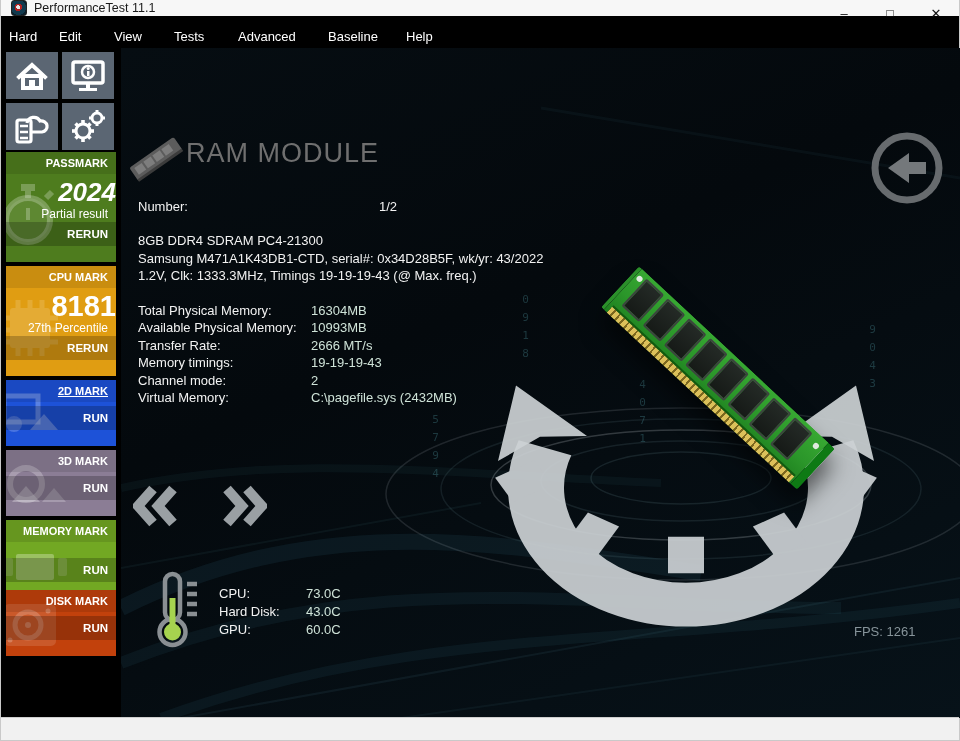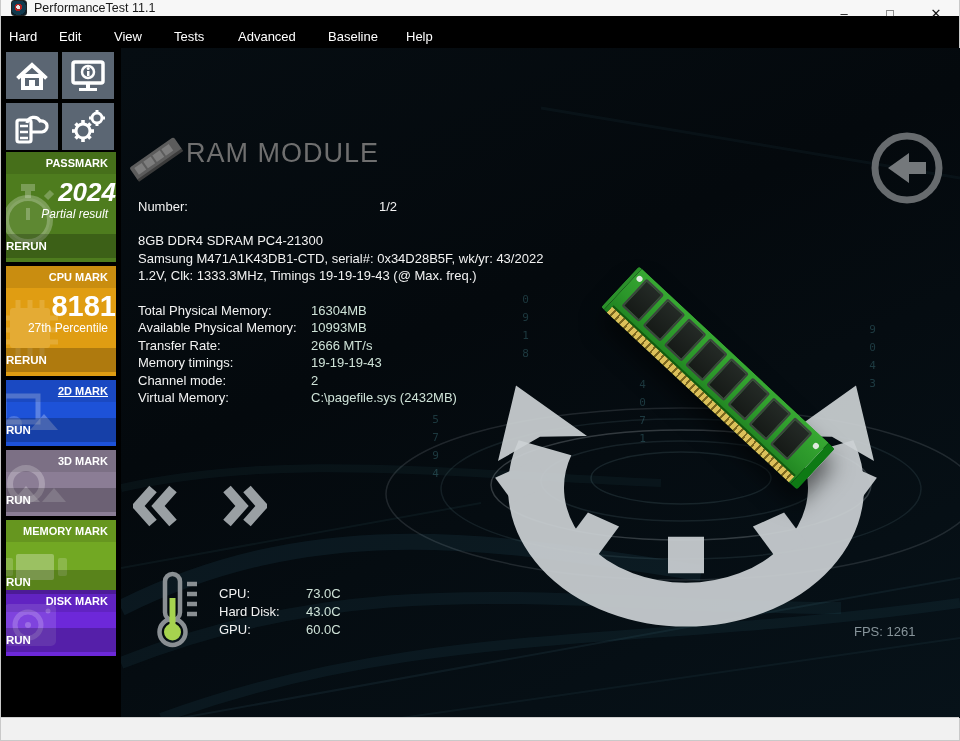--- a/index.html
+++ b/index.html
@@ -35,36 +35,36 @@
   
   .nav-tile { position:absolute; width:52px; height:47px; background:#5b6673;
               display:flex; align-items:center; justify-content:center; }
   .nav-tile svg { display:block; }
 
   
   .tile { position:absolute; left:5px; width:110px; color:#fff; overflow:hidden; }
   .tile .band-top { height:22px; line-height:22px; text-align:right; padding-right:8px;
                     font-size:11px; font-weight:bold; background:rgba(0,0,0,0.10);
                     position:relative; z-index:2; }
-  .tile .band-bot { position:absolute; bottom:4px; left:0; right:0; height:24px; line-height:24px;
-                    text-align:left; font-size:11.5px; font-weight:bold;
+  .tile .band-bot { position:absolute; bottom:16px; left:0; right:0; height:24px; line-height:24px;
+                    text-align:right; padding-right:8px; font-size:11.5px; font-weight:bold;
                     background:rgba(0,0,0,0.22); z-index:2; }
   .tile .score { text-align:right; font-size:26px; font-weight:bold;
                  font-style:italic; line-height:30px; margin-top:3px; position:relative; z-index:2; }
   .tile .score.plain { font-style:normal; font-size:29px; }
   .tile .subtitle { text-align:right; padding-right:8px; font-size:12px; line-height:14px;
                     position:relative; z-index:2; }
-  .tile .subtitle.it { font-style:italic; }
+  .tile .subtitle.it { }
   .tile .ghost { position:absolute; left:-6px; bottom:14px; z-index:1; opacity:0.9; }
   .t1 { top:104px; height:110px; background:#4e7c1e; }
   .t2 { top:218px; height:110px; background:#e09d12; }
   .t3 { top:332px; height:66px;  background:#1d52d8;text-decoration:underline; }
   .t4 { top:402px; height:66px;  background:#8b7d95; }
   .t5 { top:472px; height:78px;  background:#72a823; }
-  .t6 { top:542px; height:66px;  background:#6d28d9; }
+  .t6 { top:542px; height:66px;  background:#c2410c; }
 
   
   .abs { position:absolute; }
   .ram-title { left:65px; top:90px; font-size:27px; color:#6f6f6f; letter-spacing:1px; }
   .lbl { color:#f2f2f2; font-size:13px; }
   .val { color:#cfe3d8; font-size:13px; }
   .desc { color:#f2f2f2; font-size:13px; }
   .fps { color:#87949a; font-size:13px; }
 
   

